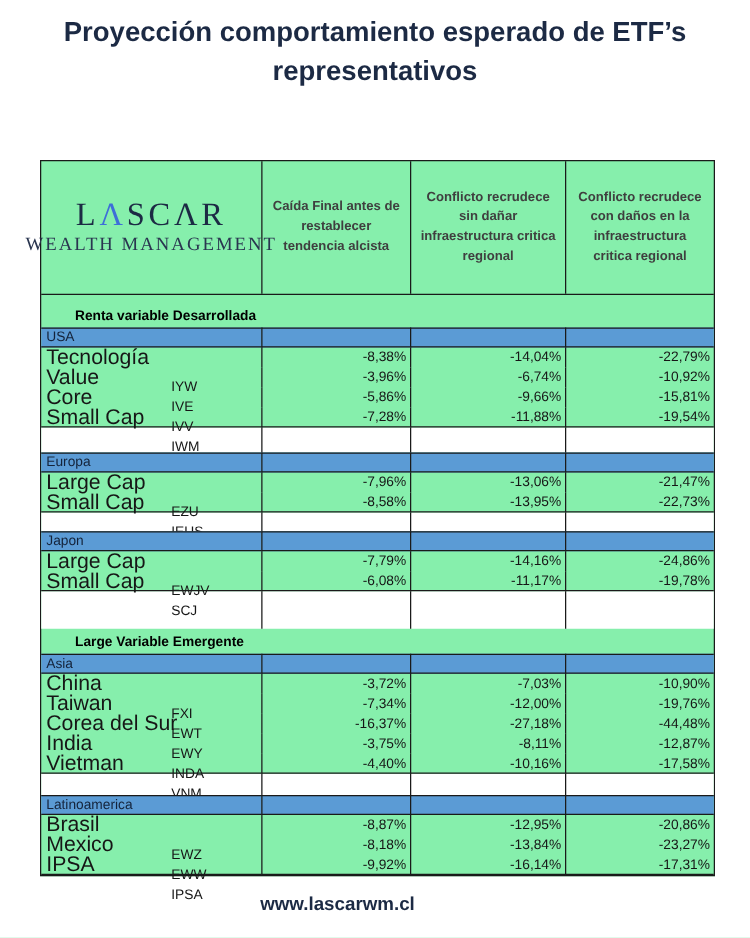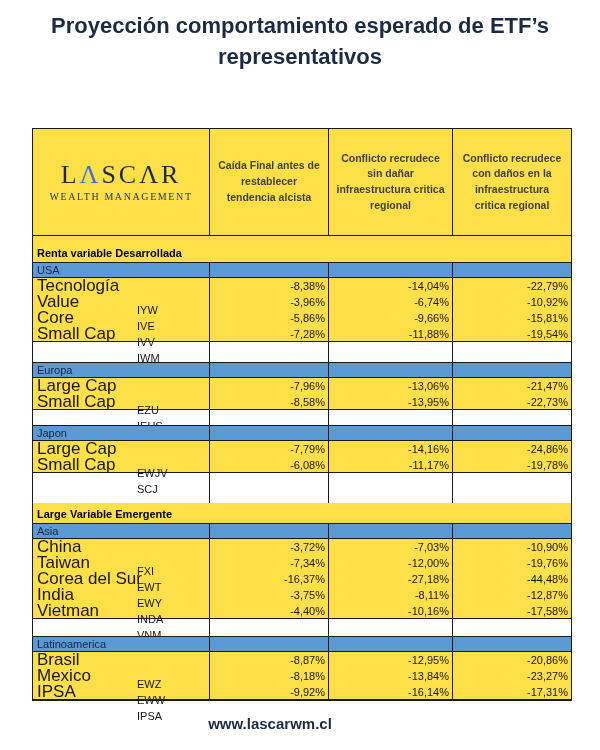--- a/index.html
+++ b/index.html
@@ -12,43 +12,43 @@
   }
   *{margin:0;padding:0;box-sizing:border-box;}
   body{background:#ffffff;width:600px;height:750px;overflow:hidden;
        font-family:"Liberation Sans", sans-serif;}
   .page{position:relative;width:600px;height:750px;background:#ffffff;}
 
   .title{margin-top:10px;text-align:center;color:var(--navy);
          font-size:22px;font-weight:bold;line-height:31px;}
 
   .tablewrap{position:absolute;left:32px;top:118px;width:540px;
-             border:1px solid var(--line);background:#fde047;}
+             border:1px solid var(--line);background:#86efac;}
   .row{display:flex;width:100%;}
   .cell{flex:0 0 auto;}
   .c1{width:176px;}
   .c2{width:119px;border-left:1px solid var(--line);}
   .c3{width:124px;border-left:1px solid var(--line);}
   .c4{flex:1 1 auto;border-left:1px solid var(--line);}
 
   
   .header-row{height:107px;border-bottom:1px solid var(--line);}
   .logo-cell{display:flex;flex-direction:column;align-items:center;justify-content:center;}
   .logo-word{font-family:"Liberation Serif", serif;font-size:26px;line-height:26px;
              letter-spacing:3px;color:var(--navy);white-space:nowrap;}
   .logo-word .accent{color:var(--logo-blue);}
-  .logo-sub{font-family:"Liberation Serif", serif;font-size:10px;letter-spacing:1.6px;
+  .logo-sub{font-family:"Liberation Serif", serif;font-size:15px;letter-spacing:1.6px;
             color:#2a3650;margin-top:3px;white-space:nowrap;}
   .colhead{display:flex;align-items:center;justify-content:center;text-align:center;
            padding:4px 7px;font-size:10.5px;line-height:1.5;font-weight:600;
            color:var(--head-ink);}
 
   
   .group-row{align-items:flex-end;}
-  .group-row .c1{padding:0 0 3px 4px;font-size:11px;font-weight:bold;color:#000;}
+  .group-row .c1{padding:0 0 3px 4px;font-size:11px;font-weight:bold;color:#000;margin-left:23px;}
   .g1{height:26px;}
   .g2{height:20px;}
   .band-row{height:16px;background:transparent;}
   .band-row .cell{background:var(--band);border-top:1px solid var(--line);
                   border-bottom:1px solid var(--line);}
   .band-row .c1{padding-left:4px;font-size:11px;color:#14233a;line-height:14px;}
   .data-row{height:16px;}
   .data-row .c1{display:flex;align-items:center;padding-left:4px;}
   .nm{width:100px;font-size:17px;color:var(--ink);white-space:nowrap;}
   .tk{font-size:11px;color:var(--ink);white-space:nowrap;margin-top:48px;}

